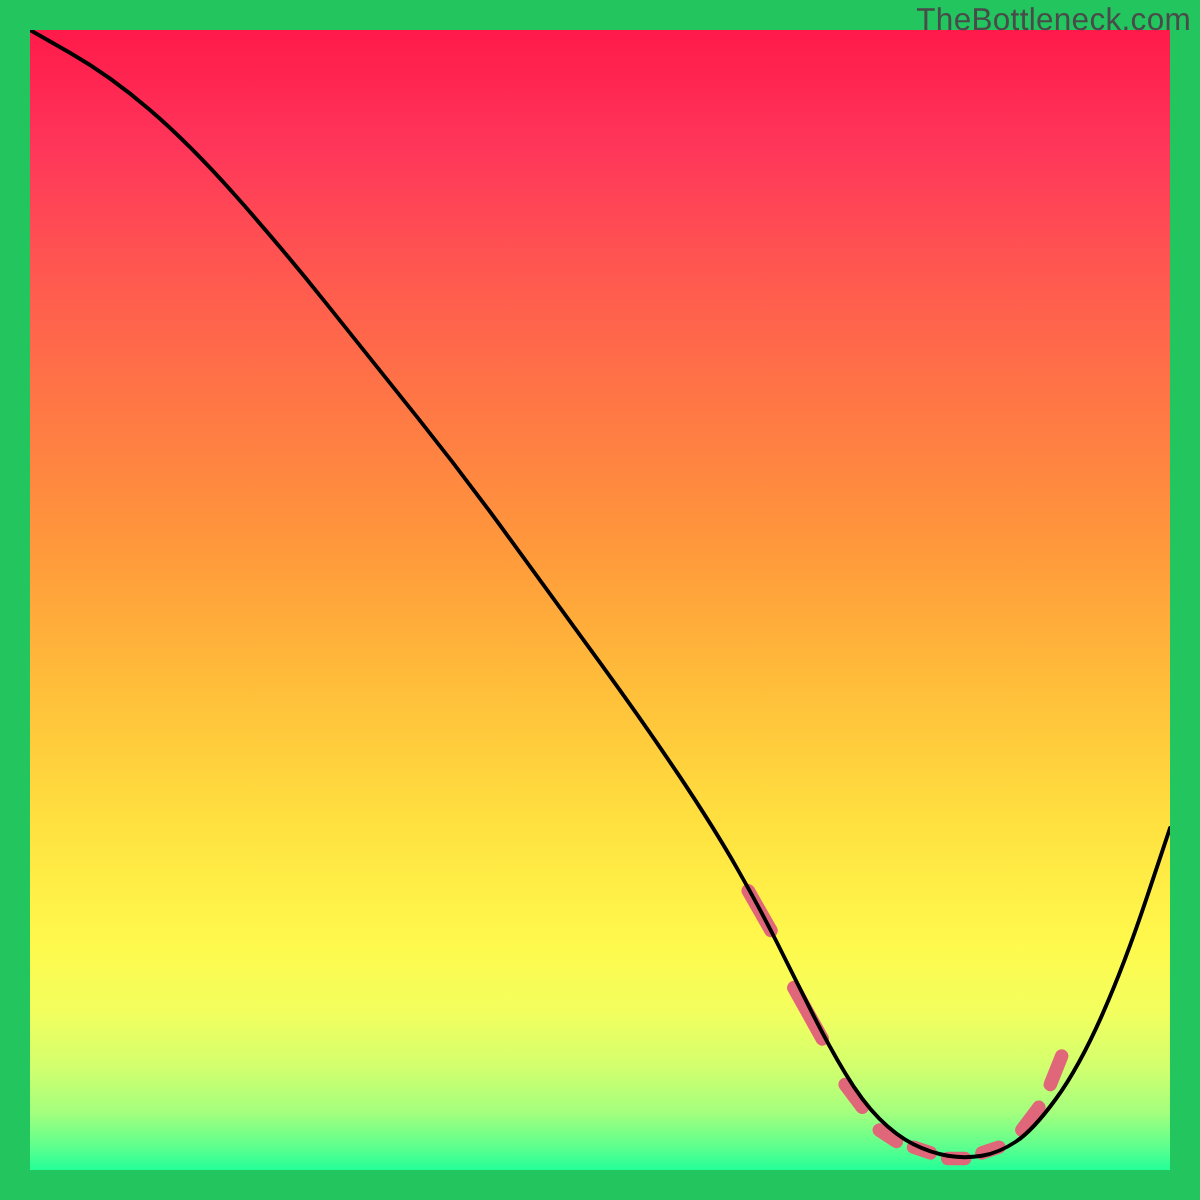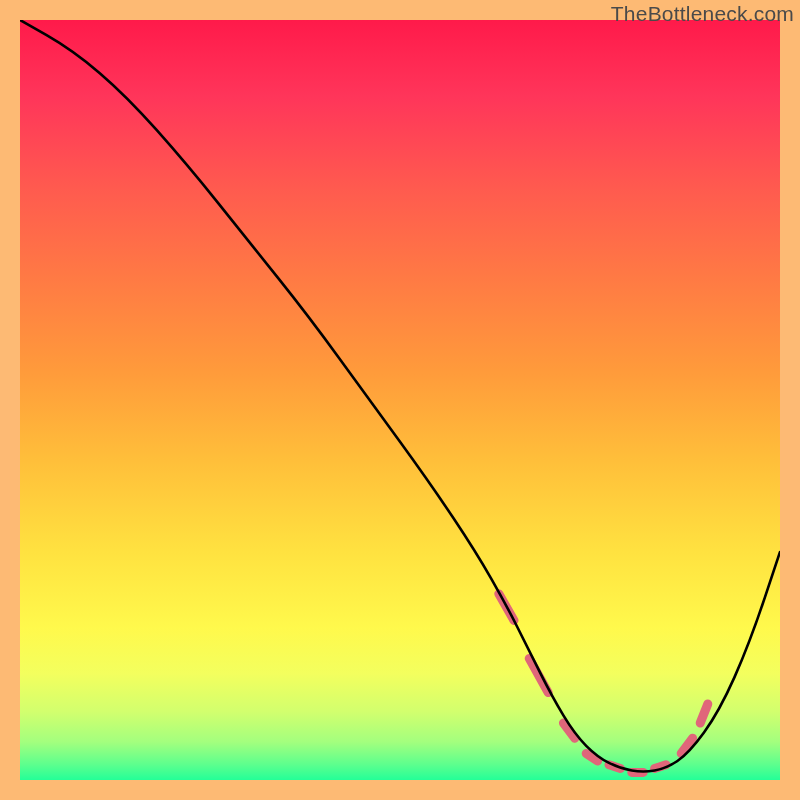--- a/index.html
+++ b/index.html
@@ -1,21 +1,21 @@
 <!DOCTYPE html>
 <html><head>
 <meta charset="utf-8">
 <style>
   * { margin: 0; padding: 0; box-sizing: border-box; }
   html, body { width: 800px; height: 800px; overflow: hidden; background: #000; }
   .frame {
     position: relative;
     width: 800px;
     height: 800px;
-    background: #fdba74;
+    background: #22c55e;
   }
   .plot-area {
     position: absolute;
     left: 20px;
     top: 20px;
     width: 760px;
     height: 760px;
     background: linear-gradient(to bottom,
       #ff1a4a 0%,
       #ff355a 10%,

